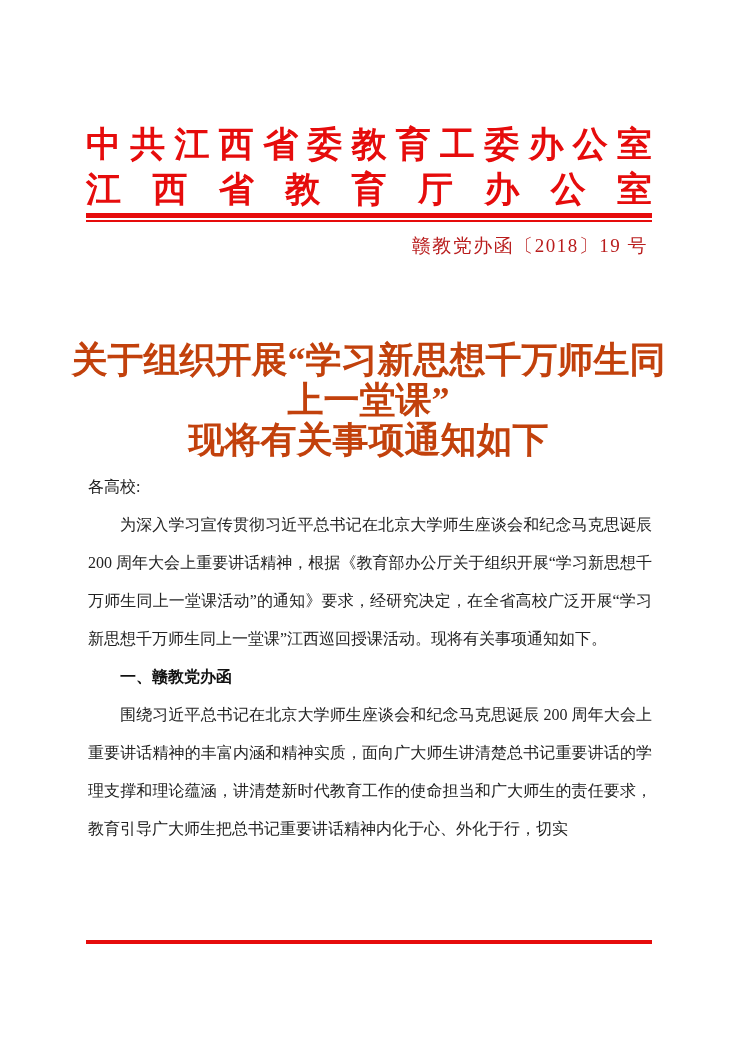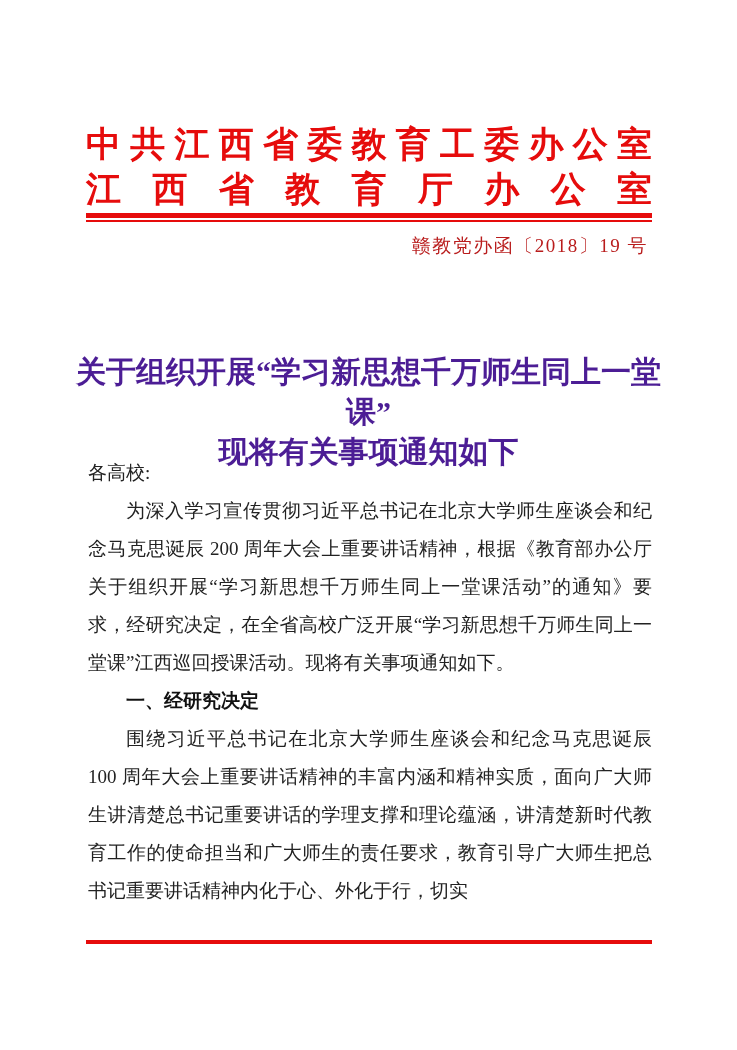--- a/index.html
+++ b/index.html
@@ -46,37 +46,37 @@
     top: 233px;
     right: 89px;
     font-size: 19px;
     letter-spacing: 1.5px;
     color: #b91c1c;
   }
 
   
   .title {
     position: absolute;
-    top: 352px;
+    top: 340px;
     left: 60px;
     width: 617px;
     text-align: center;
-    font-size: 30px;
+    font-size: 36px;
     line-height: 40px;
     font-weight: 700;
-    color: #4c1d95;
+    color: #c2410c;
   }
 
   
   .body-text {
     position: absolute;
-    top: 454px;
+    top: 468px;
     left: 88px;
     width: 564px;
-    font-size: 19px;
+    font-size: 16px;
     line-height: 38px;
     color: #222222;
     text-align: justify;
     text-justify: inter-ideograph;
   }
   .body-text p { margin: 0; }
   .salutation { text-indent: 0; }
   .para { text-indent: 2em; }
   .section-heading {
     text-indent: 2em;
@@ -137,19 +137,19 @@
   <div class="doc-number">赣教党办函〔2018〕19 号</div>
 
   <div class="title">
     <div>关于组织开展“学习新思想千万师生同上一堂课”</div>
     <div>现将有关事项通知如下</div>
   </div>
 
   <div class="body-text">
     <p class="salutation">各高校:</p>
     <p class="para">为深入学习宣传贯彻习近平总书记在北京大学师生座谈会和纪念马克思诞辰 200 周年大会上重要讲话精神，根据《教育部办公厅关于组织开展“学习新思想千万师生同上一堂课活动”的通知》要求，经研究决定，在全省高校广泛开展“学习新思想千万师生同上一堂课”江西巡回授课活动。现将有关事项通知如下。</p>
-    <p class="section-heading">一、经研究决定</p>
-    <p class="para">围绕习近平总书记在北京大学师生座谈会和纪念马克思诞辰 100 周年大会上重要讲话精神的丰富内涵和精神实质，面向广大师生讲清楚总书记重要讲话的学理支撑和理论蕴涵，讲清楚新时代教育工作的使命担当和广大师生的责任要求，教育引导广大师生把总书记重要讲话精神内化于心、外化于行，切实</p>
+    <p class="section-heading">一、赣教党办函</p>
+    <p class="para">围绕习近平总书记在北京大学师生座谈会和纪念马克思诞辰 200 周年大会上重要讲话精神的丰富内涵和精神实质，面向广大师生讲清楚总书记重要讲话的学理支撑和理论蕴涵，讲清楚新时代教育工作的使命担当和广大师生的责任要求，教育引导广大师生把总书记重要讲话精神内化于心、外化于行，切实</p>
   </div>
 
   <div class="bottom-rule"></div>
 
 </div>
 
 </body></html>

